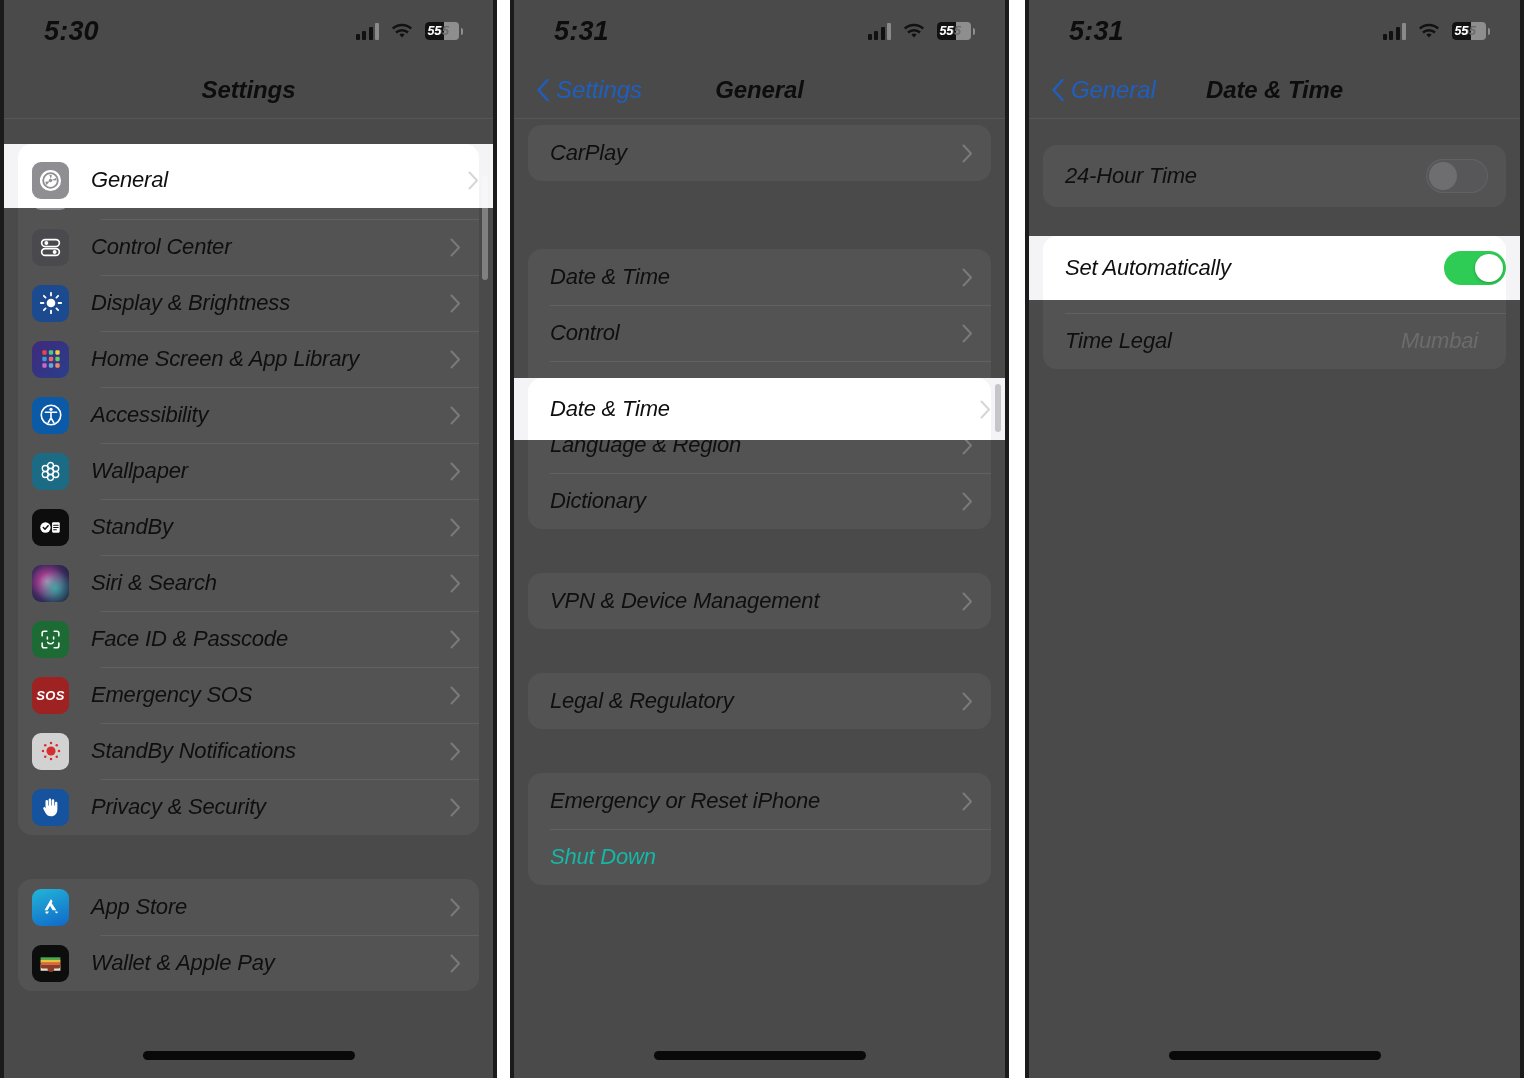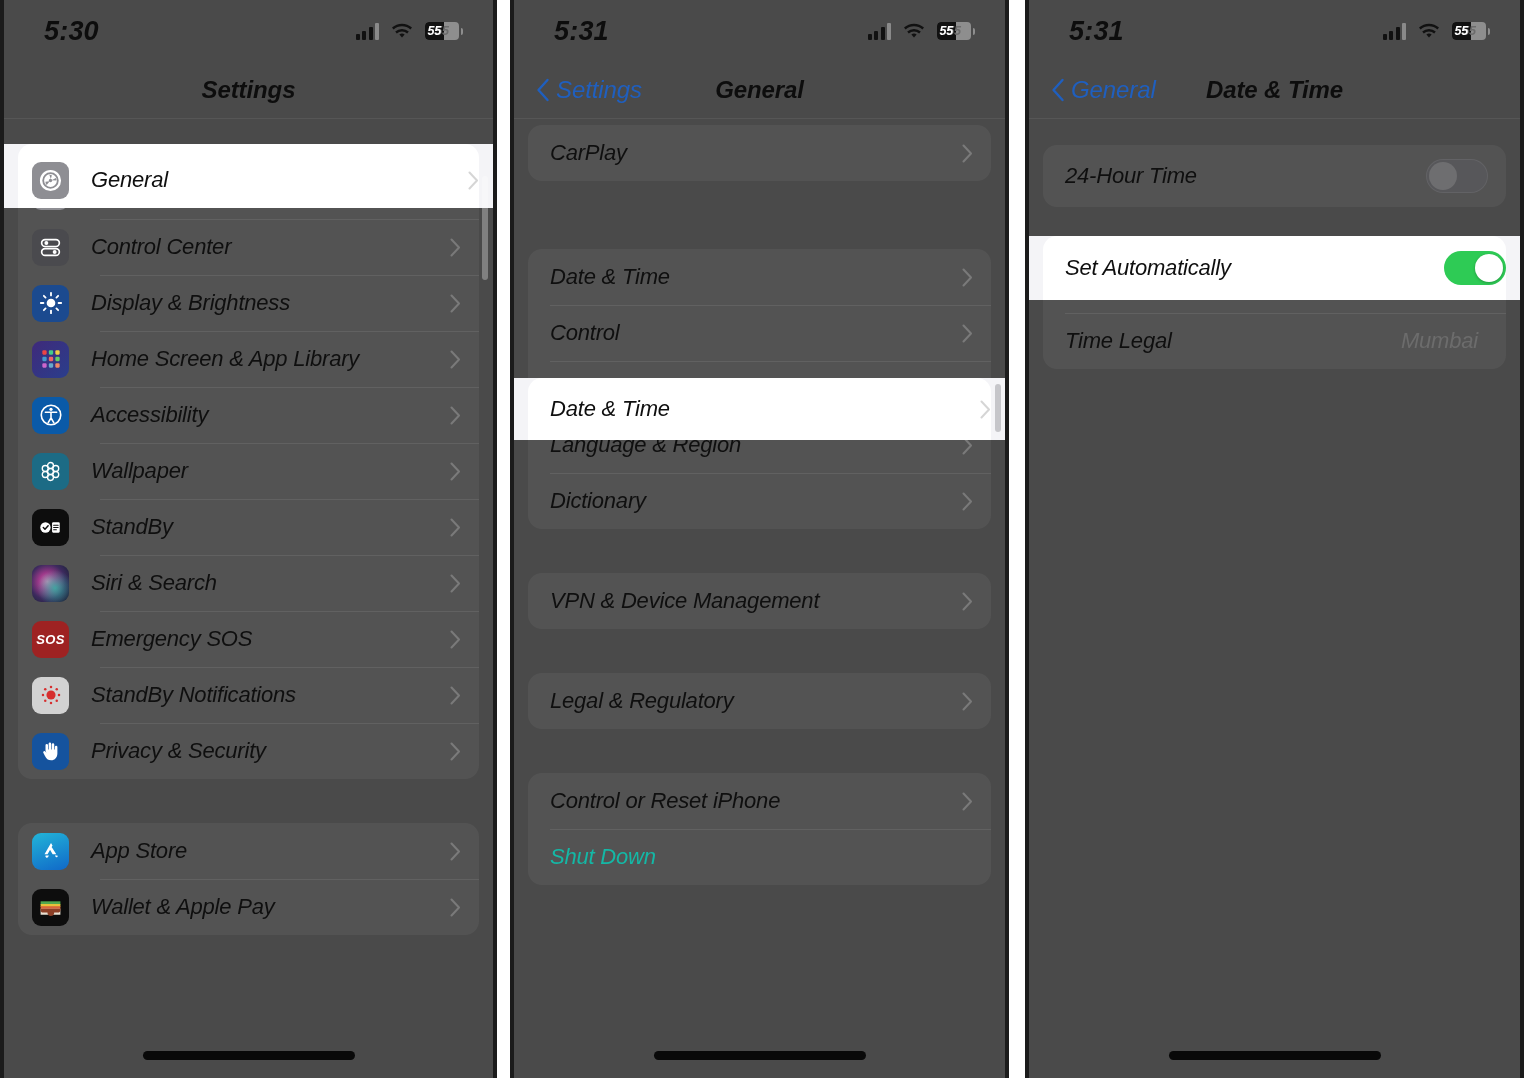--- a/index.html
+++ b/index.html
@@ -366,20 +366,39 @@
         <div class="row">
           <div class="ic" style="background:radial-gradient(circle at 42% 45%, #d978b4 0%, #a23a8c 28%, #3d2a5e 60%, #12202e 100%);">
             <div style="position:absolute;inset:0;background:radial-gradient(circle at 62% 62%, rgba(40,200,170,.75) 0%, rgba(20,60,80,0) 55%);"></div>
           </div>
           <div class="label">Siri &amp; Search</div>
           <svg class="chev-r" viewBox="0 0 11 19">
               <path d="M1.5 1.5 9 9.5l-7.5 8" stroke="#9a9a9a" stroke-width="2" fill="none" stroke-linecap="round" stroke-linejoin="round"></path>
             </svg>
         </div>
 
+        <div class="row">
+          <div class="ic" style="background:#1d6b34;">
+            <svg width="25" height="25" viewBox="0 0 24 24">
+                <g fill="none" stroke="#fff" stroke-width="1.5" stroke-linecap="round">
+                  <path d="M4 8.5V6a2 2 0 0 1 2-2h2.5"></path>
+                  <path d="M20 8.5V6a2 2 0 0 0-2-2h-2.5"></path>
+                  <path d="M4 15.5V18a2 2 0 0 0 2 2h2.5"></path>
+                  <path d="M20 15.5V18a2 2 0 0 1-2 2h-2.5"></path>
+                  <line x1="9" y1="9.6" x2="9" y2="11.4"></line>
+                  <line x1="15" y1="9.6" x2="15" y2="11.4"></line>
+                  <path d="M9.3 14.8a3.6 3.6 0 0 0 5.4 0"></path>
+                </g>
+              </svg>
+          </div>
+          <div class="label">Face ID &amp; Passcode</div>
+          <svg class="chev-r" viewBox="0 0 11 19">
+              <path d="M1.5 1.5 9 9.5l-7.5 8" stroke="#9a9a9a" stroke-width="2" fill="none" stroke-linecap="round" stroke-linejoin="round"></path>
+            </svg>
+        </div>
 
         <div class="row">
           <div class="ic" style="background:#9e2222;color:#fff;font-size:13px;font-weight:700;letter-spacing:.3px;">SOS</div>
           <div class="label">Emergency SOS</div>
           <svg class="chev-r" viewBox="0 0 11 19">
               <path d="M1.5 1.5 9 9.5l-7.5 8" stroke="#9a9a9a" stroke-width="2" fill="none" stroke-linecap="round" stroke-linejoin="round"></path>
             </svg>
         </div>
 
         <div class="row">
@@ -586,21 +605,21 @@
           <svg class="chev-r" viewBox="0 0 11 19">
               <path d="M1.5 1.5 9 9.5l-7.5 8" stroke="#9a9a9a" stroke-width="2" fill="none" stroke-linecap="round" stroke-linejoin="round"></path>
             </svg>
         </div>
       </div>
 
       <div class="sec-gap lg"></div>
 
       <div class="group">
         <div class="row noicon">
-          <div class="label">Control or Reset iPhone</div>
+          <div class="label">Emergency or Reset iPhone</div>
           <svg class="chev-r" viewBox="0 0 11 19">
               <path d="M1.5 1.5 9 9.5l-7.5 8" stroke="#9a9a9a" stroke-width="2" fill="none" stroke-linecap="round" stroke-linejoin="round"></path>
             </svg>
         </div>
         <div class="row noicon">
           <div class="label blue">Shut Down</div>
         </div>
       </div>
     </div>
 

